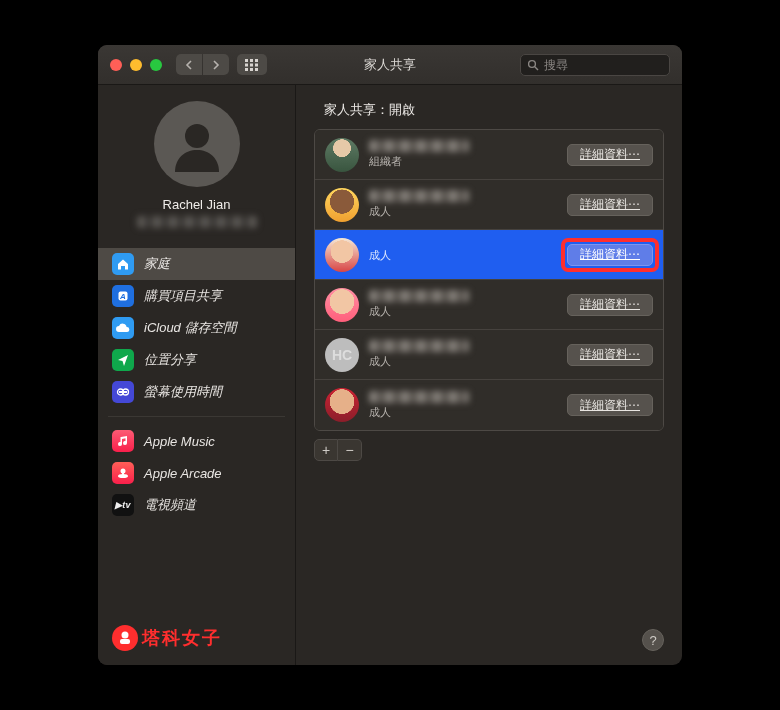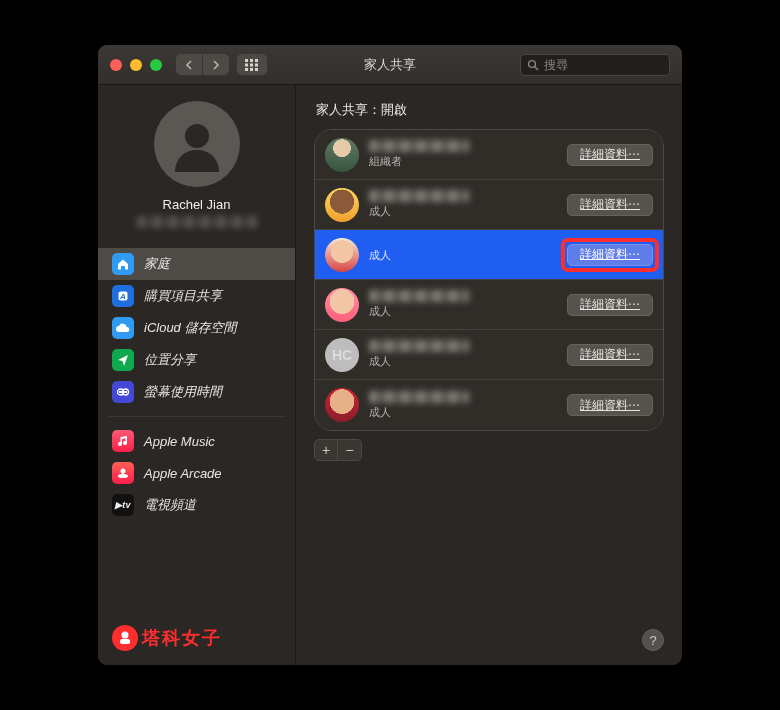--- a/index.html
+++ b/index.html
@@ -123,25 +123,25 @@
     width: 26px; height: 26px; border-radius: 50%;
     background: #ff2e2e; display:flex;align-items:center;justify-content:center;
   }
 
   .main {
     flex: 1; padding: 14px 18px 14px 18px;
     display: flex; flex-direction: column;
     position: relative;
     min-width: 0;
   }
-  .heading { font-size: 13px; color: #ece9e6; margin: 2px 0 10px 2px; }
+  .heading { font-size: 13px; color: #ece9e6; margin: 2px 0 10px 10px; }
   .list {
     background: #2a2724;
     border: 1px solid #4d4945;
-    border-radius: 18px;
+    border-radius: 6px;
     overflow: hidden;
   }
   .row {
     height: 50px;
     display: flex; align-items: center;
     padding: 0 10px 0 10px;
     border-bottom: 1px solid #46423e;
     gap: 10px;
     background: #302d29;
   }

